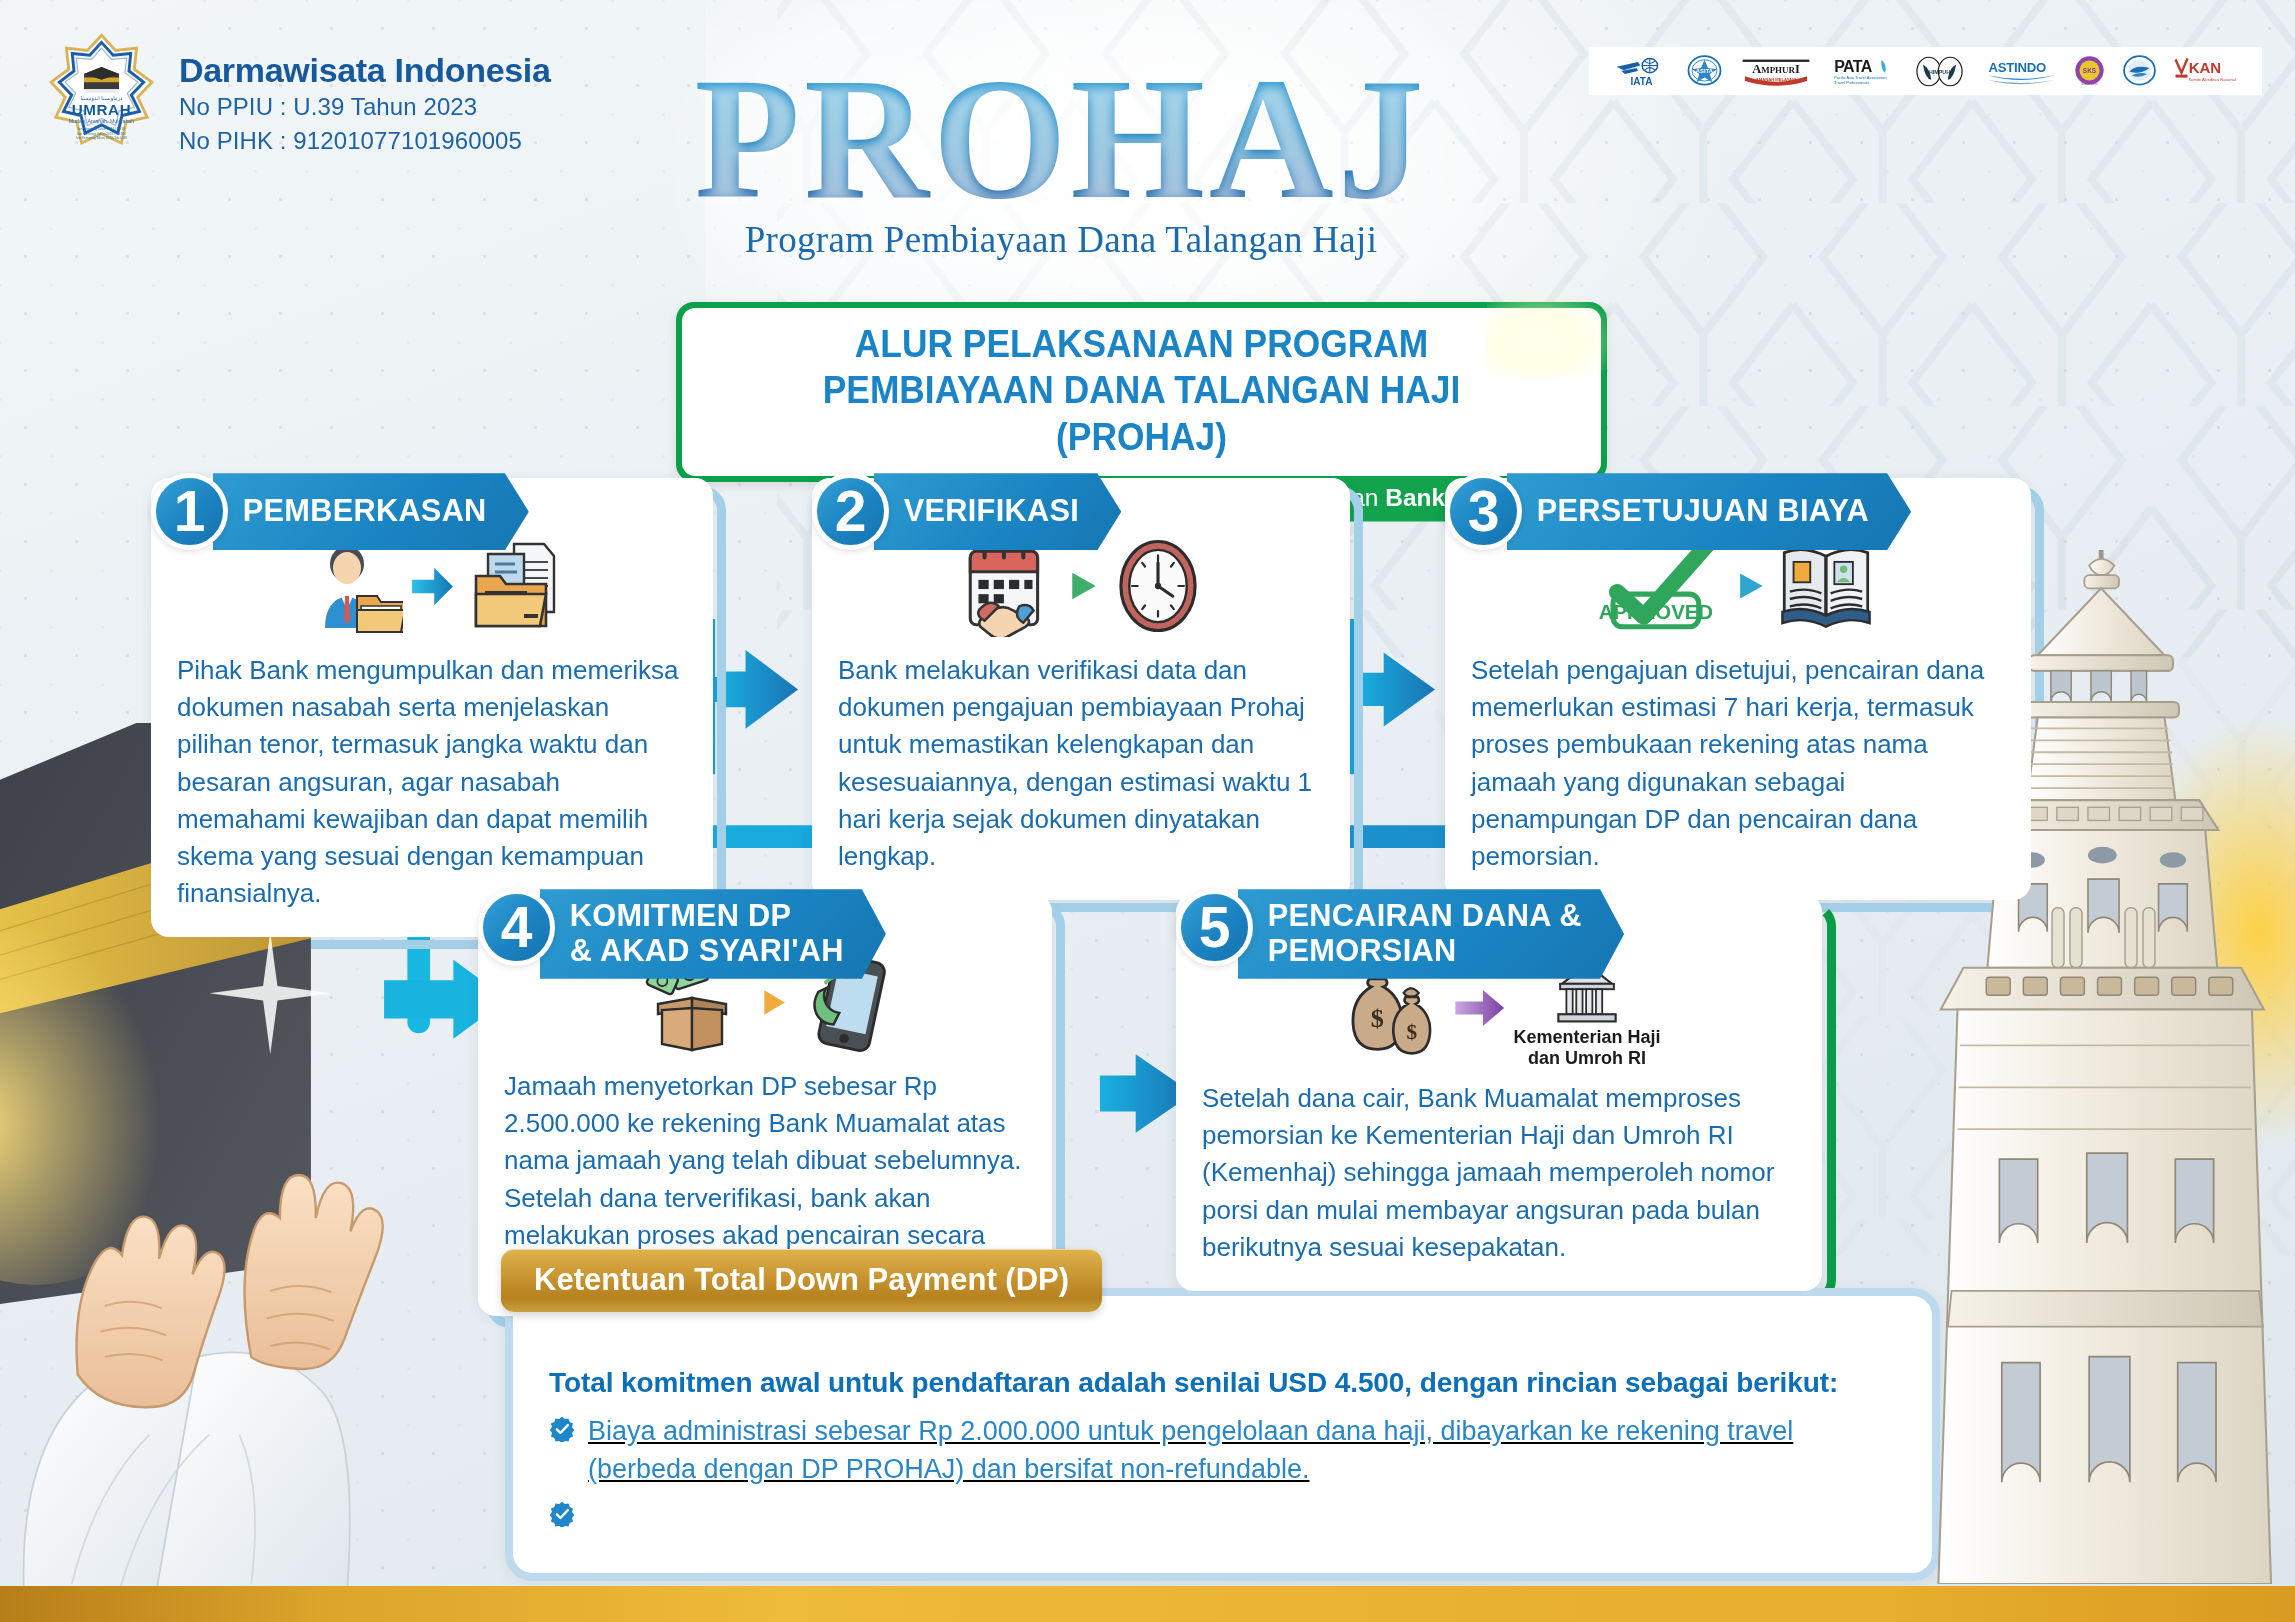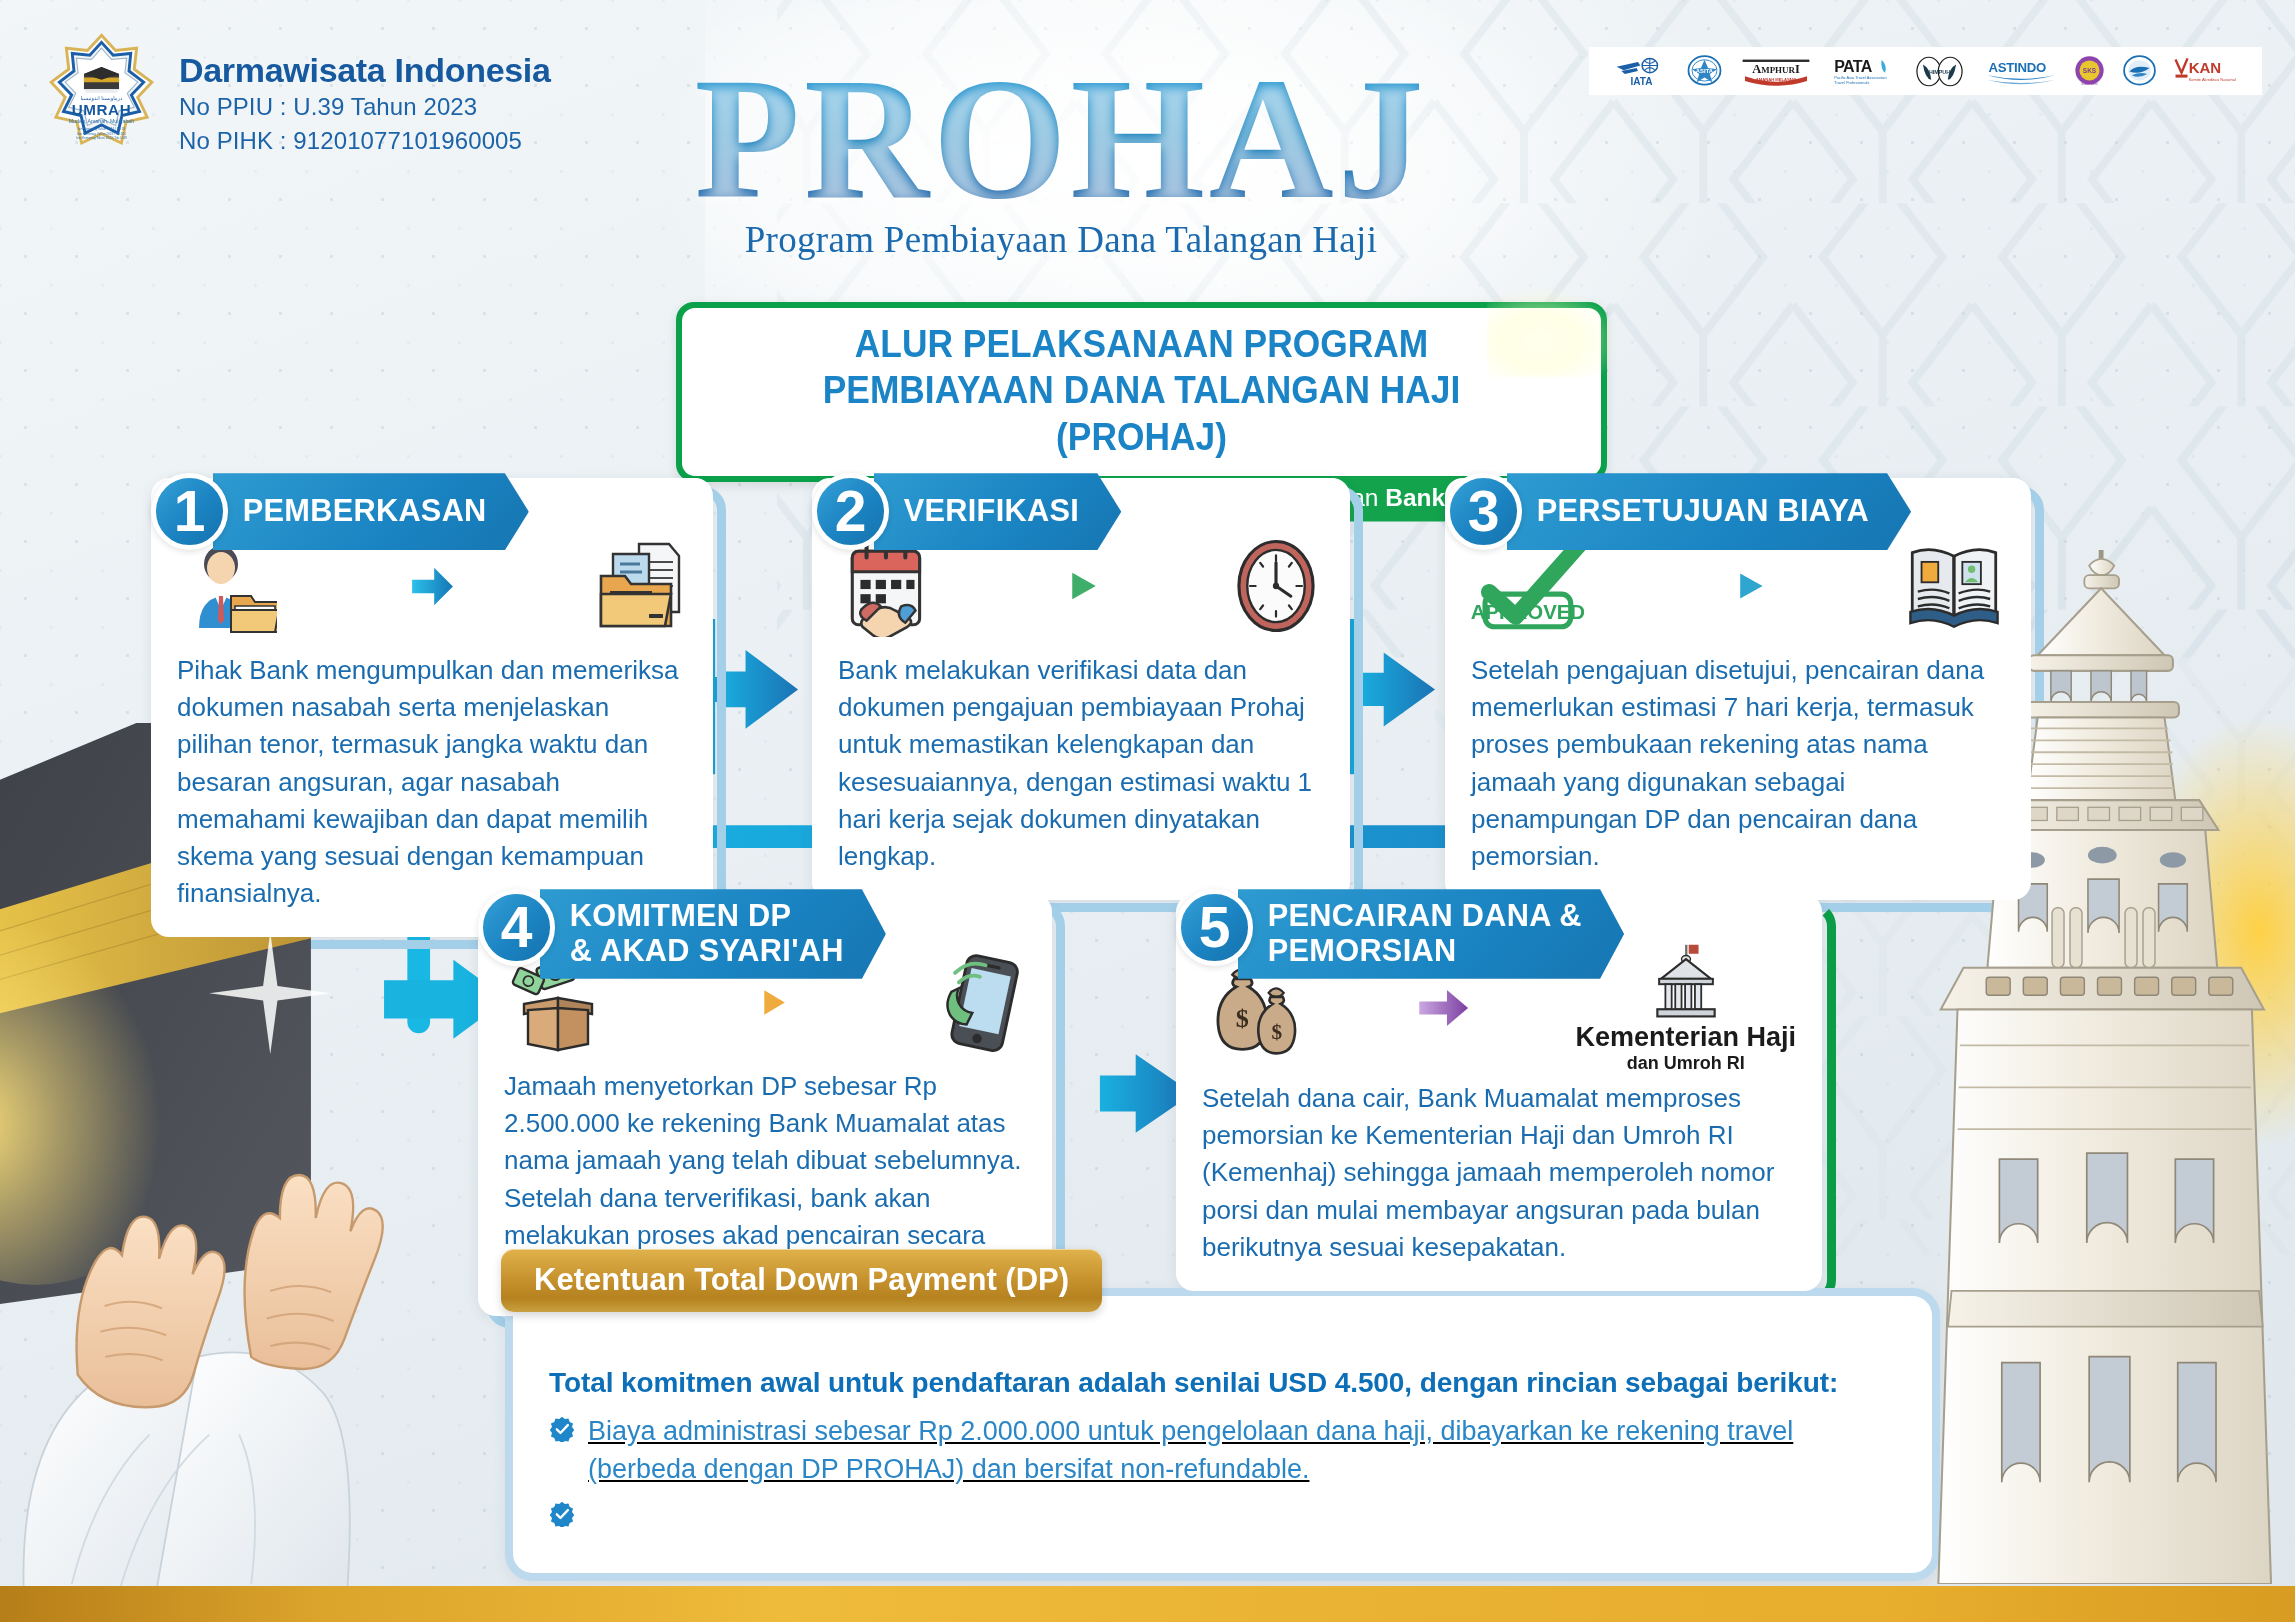--- a/index.html
+++ b/index.html
@@ -92,21 +92,21 @@
     background:#1f8ac6; color:#fff; display:flex; align-items:center; justify-content:center;
     font-size:57px; font-weight:bold; line-height:1; border:5.4px solid #fff;
     box-shadow:0 1.8px 6px rgba(0,0,0,.12); position:relative; z-index:3;
     background-image:linear-gradient(135deg,#34a0d6 0%,#1b83c2 55%,#1573ad 100%); }
   .step-label { margin-left:-15.5px; background:#1f8ac6; color:#fff;
     background-image:linear-gradient(135deg,#2e9bd1 0%,#1a83c2 60%,#1676b2 100%);
     display:flex; flex-direction:column; justify-content:center;
     padding:8.4px 44px 9.6px 31px; font-weight:bold; font-size:32px; line-height:1.12;
     letter-spacing:0.3px; clip-path:polygon(0 0, calc(100% - 25px) 0, 100% 50%, calc(100% - 25px) 100%, 0 100%);
     min-height:71px; transform:scaleX(.96); transform-origin:left center; }
-  .step-icons{ display:flex; align-items:center; justify-content:space-between; gap:24px; height:115px;
+  .step-icons{ display:flex; align-items:center; justify-content:center; gap:4px; height:115px;
     margin-top:-20.3px; margin-bottom:8.4px; }
   .step-text{ color:#1a6cb0; font-size:26px; line-height:1.43; }
 
   
   .arrow { position:absolute; }
 
   
   .dp { position:absolute; left:505px; top:1288px; width:1435px; }
   .dp-box { position:relative; background:#fff; border:8.4px solid #bcd9ee; border-radius:27.5px;
     padding:71px 36px 38px; box-shadow:0 4.8px 14.3px rgba(40,70,100,.08); }
@@ -531,21 +531,21 @@
               <path d="M22 40 L50 18 L78 40 Z" fill="#dfe2e6" stroke="#2c2c2c" stroke-width="2.4"></path>
               <rect x="20" y="40" width="60" height="6" fill="#cfd4da" stroke="#2c2c2c" stroke-width="2.2"></rect>
               <g fill="#e4e8ec" stroke="#2c2c2c" stroke-width="2">
                 <rect x="27" y="46" width="7" height="28"></rect>
                   <rect x="38" y="46" width="7" height="28"></rect>
                 <rect x="49" y="46" width="7" height="28"></rect>
                   <rect x="60" y="46" width="7" height="28"></rect>
               </g>
               <rect x="18" y="74" width="64" height="8" fill="#cfd4da" stroke="#2c2c2c" stroke-width="2.4"></rect>
             </svg>
-            <div style="font-size:27px;font-weight:bold;color:#1b1b1b;line-height:1.15;">Kementerian Haji</div>
+            <div style="font-size:18px;font-weight:bold;color:#1b1b1b;line-height:1.15;">Kementerian Haji</div>
             <div style="font-size:18px;font-weight:bold;color:#1b1b1b;line-height:1.15;">dan Umroh RI</div>
           </div>
         </div>
         <div class="step-text">Setelah dana cair, Bank Muamalat memproses pemorsian ke Kementerian Haji dan Umroh RI (Kemenhaj) sehingga jamaah memperoleh nomor porsi dan mulai membayar angsuran pada bulan berikutnya sesuai kesepakatan.</div>
       </div>
     </div>
   </div>
 
   <div class="dp">
     <div class="dp-box">

